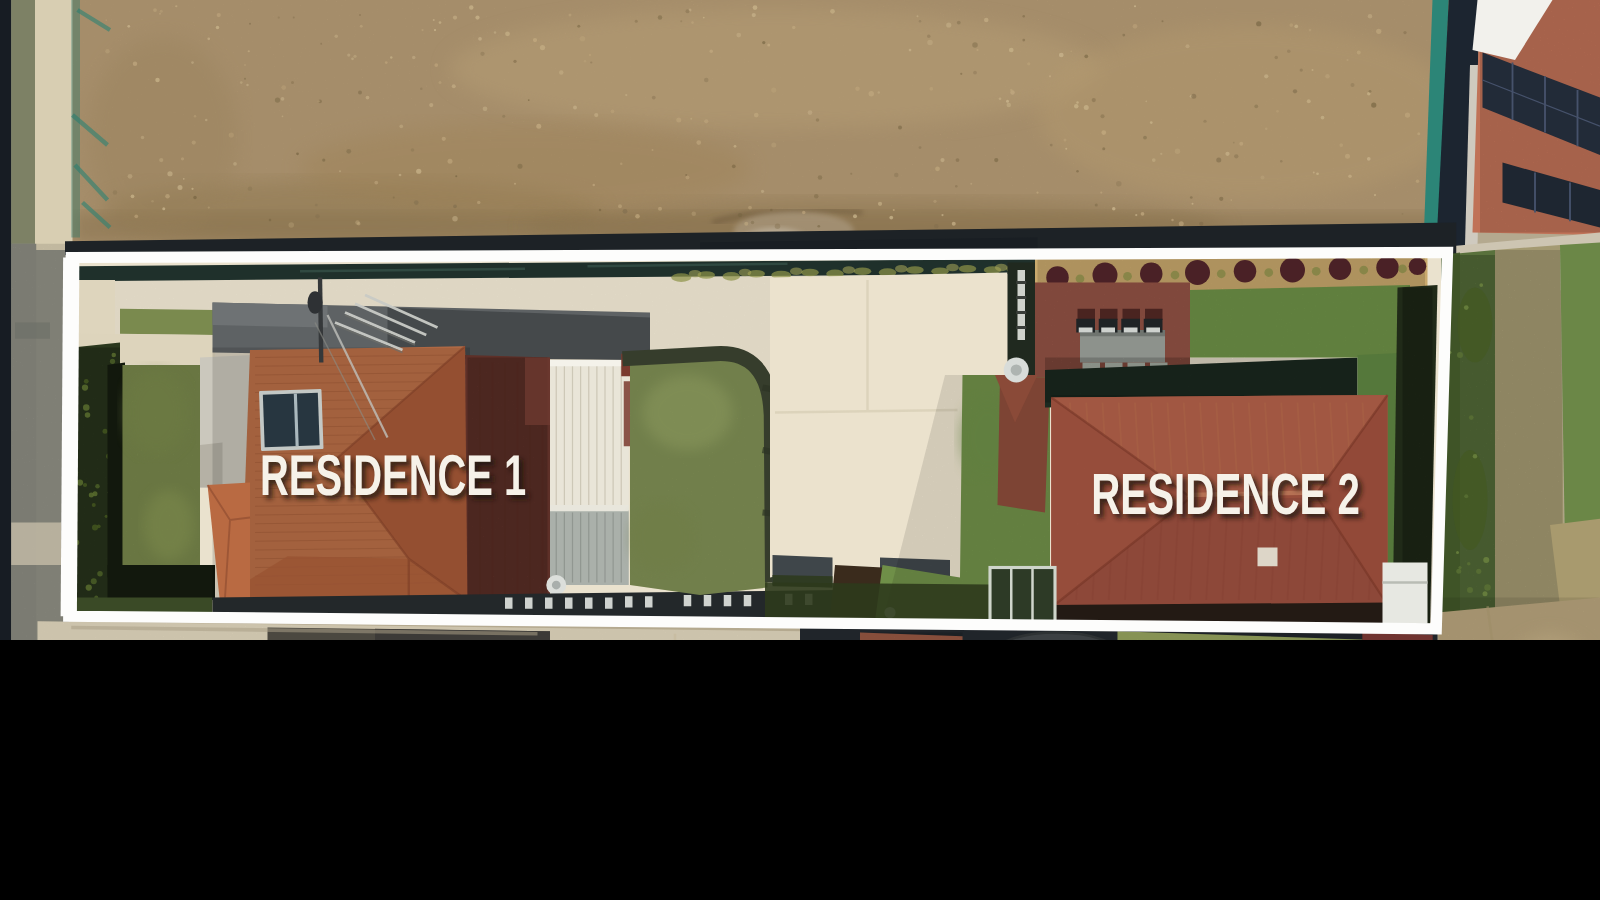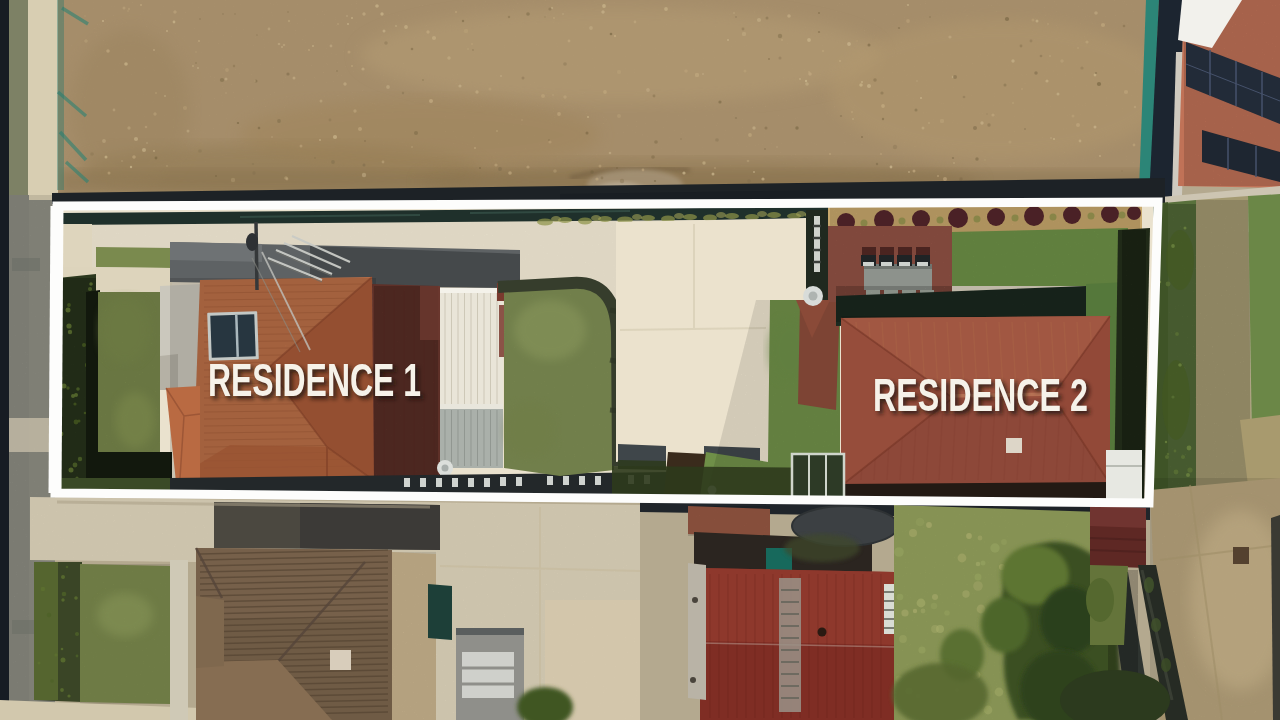--- a/index.html
+++ b/index.html
@@ -1,16 +1,16 @@
 <!DOCTYPE html>
 <html><head>
 <meta charset="utf-8">
 <style>
   html,body{margin:0;padding:0;background:#000;}
-  .wrap{width:1280px;height:720px;overflow:hidden;position:relative;font-family:"Liberation Sans",sans-serif;}
+  .wrap{width:1280px;height:512px;overflow:hidden;position:relative;font-family:"Liberation Sans",sans-serif;}
 </style>
 </head>
 <body>
 
 <div class="wrap">
 <svg width="1280" height="720" viewBox="0 0 1280 720">
 <defs>
   <filter id="noise">
           <feTurbulence type="fractalNoise" baseFrequency="0.9" numOctaves="2" result="n"></feTurbulence>
           <feColorMatrix in="n" type="matrix" values="0 0 0 0 0  0 0 0 0 0  0 0 0 0 0  0.9 0.9 0.9 0 0"></feColorMatrix>

